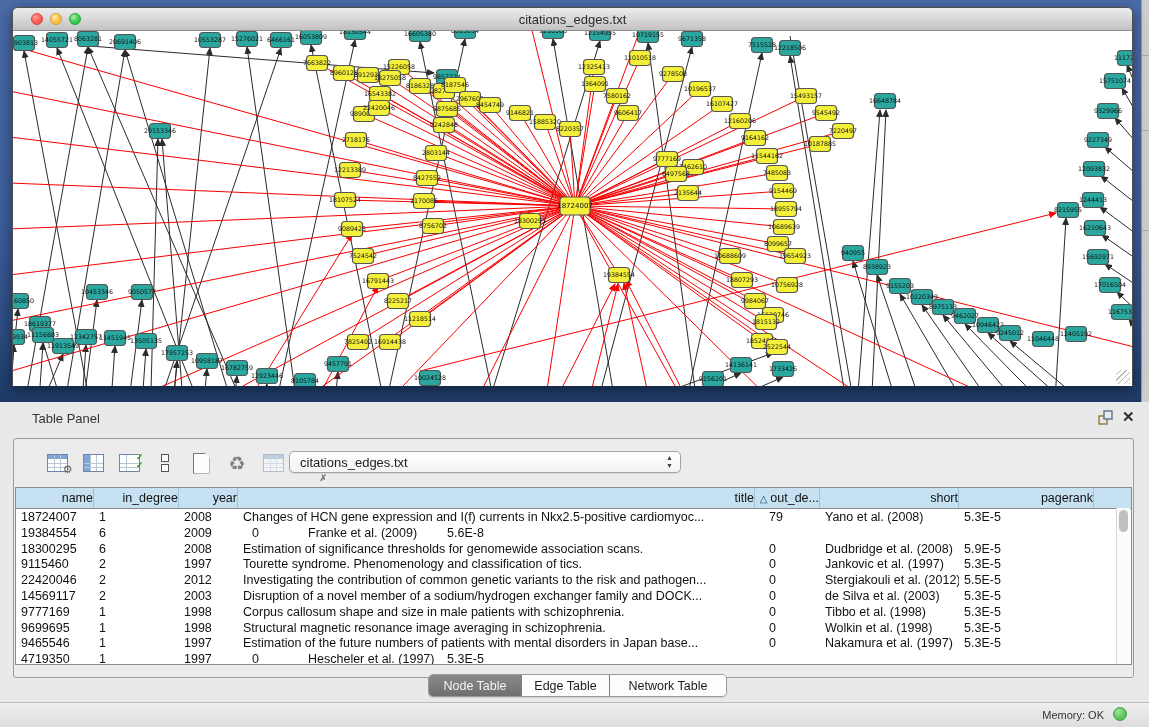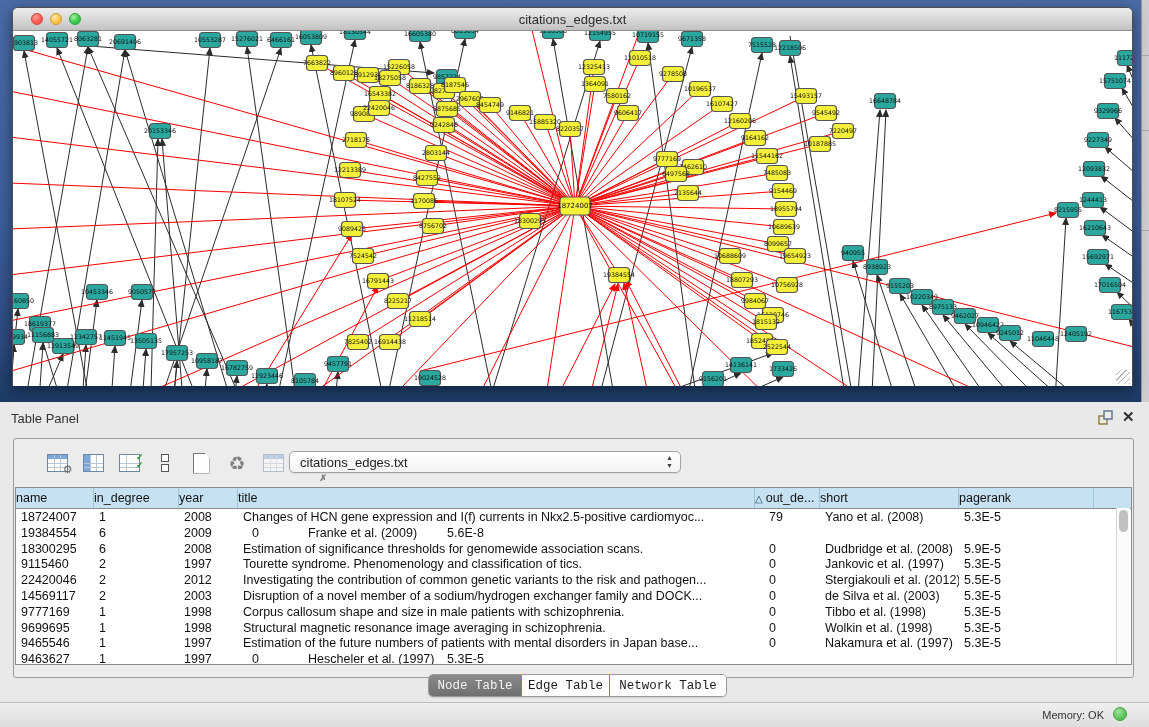--- a/index.html
+++ b/index.html
@@ -22,21 +22,21 @@
   .light{position:absolute;top:5px;width:12px;height:12px;border-radius:50%;box-sizing:border-box;}
   .light.red{left:18px;background:radial-gradient(circle at 35% 30%,#ff9d98,#fc5753 60%);border:1px solid #d8403c;}
   .light.yellow{left:37px;background:radial-gradient(circle at 35% 30%,#ffe9a8,#fdbc40 60%);border:1px solid #d29b2e;}
   .light.green{left:56px;background:radial-gradient(circle at 35% 30%,#a6f0a2,#33c748 60%);border:1px solid #2aa437;}
   .canvas{position:relative;width:100%;height:355px;background:#fff;overflow:hidden;}
   .canvas svg{display:block;}
   .grip{position:absolute;right:2px;bottom:2px;width:14px;height:14px;
         background:repeating-linear-gradient(135deg,transparent 0 3px,#b5b5b5 3px 4px);}
   
   .table-panel{position:absolute;left:0;top:402px;width:1149px;height:300px;background:#e9e9e9;}
-  .tp-title{position:absolute;left:11px;top:9px;font-size:13px;color:#333;}
+  .tp-title{position:absolute;left:32px;top:9px;font-size:13px;color:#333;}
   .float-icon{position:absolute;left:1098px;top:8px;width:18px;height:16px;cursor:pointer;}
   .close-icon{position:absolute;left:1122px;top:6px;font-size:15px;font-weight:bold;color:#2f2f2f;cursor:pointer;}
   .inner-panel{position:absolute;left:13px;top:36px;width:1121px;height:240px;box-sizing:border-box;
                border:1px solid #9c9c9c;border-radius:3px;background:#ececec;}
   
   .toolbar{position:absolute;left:30px;top:8px;height:32px;display:flex;align-items:center;gap:10px;}
   .tbtn{width:26px;height:26px;display:flex;align-items:center;justify-content:center;cursor:pointer;}
   .mini-table{position:relative;width:19px;height:16px;background:#fff;border:1px solid #6f87a6;}
   .mini-table .hdr{position:absolute;left:0;top:0;width:100%;height:4px;background:#7ea7d8;}
   .mini-table .col{position:absolute;left:0;top:0;width:6px;height:100%;background:#7ea7d8;}
@@ -57,33 +57,33 @@
   .net-select{position:absolute;left:275px;top:12px;width:392px;height:22px;box-sizing:border-box;
               border:1px solid #a3a3a3;border-radius:5px;background:linear-gradient(#ffffff,#f3f3f3);
               font-size:13px;color:#222;display:flex;align-items:center;padding-left:10px;cursor:pointer;
               box-shadow:0 1px 1px rgba(0,0,0,.08);}
   .stepper{position:absolute;right:7px;top:2px;font-size:7px;color:#444;line-height:8px;text-align:center;}
   
   .grid{position:absolute;left:1px;top:48px;width:1117px;height:178px;box-sizing:border-box;
         background:#fff;border:1px solid #8b8b8b;overflow:hidden;}
   .g-head{display:flex;height:20px;background:#c6e2f2;border-bottom:1px solid #8a8a8a;}
   .g-hc{box-sizing:border-box;border-right:1px solid #9ec4d8;font-size:12.5px;color:#111;
-        display:flex;align-items:center;justify-content:flex-start;white-space:nowrap;overflow:hidden;cursor:pointer;}
+        display:flex;align-items:center;justify-content:flex-end;white-space:nowrap;overflow:hidden;cursor:pointer;}
   .g-row{display:flex;height:15.8px;background:#fff;cursor:default;}
   .g-c{box-sizing:border-box;font-size:12.5px;color:#111;padding:1px 0 0 5px;
        white-space:nowrap;overflow:hidden;}
   .sortglyph{font-size:10px;margin-right:3px;color:#17445c;}
   .vscroll{position:absolute;right:1px;top:20px;bottom:0;width:13px;background:#fbfbfb;border-left:1px solid #d6d6d6;}
   .vthumb{position:absolute;left:2px;top:2px;width:9px;height:22px;background:#c0c0c0;border-radius:5px;}
   
   .tabs{position:absolute;left:428px;top:272px;height:21px;display:flex;
         border:1px solid #9a9a9a;border-radius:5px;overflow:hidden;background:#fff;
         box-shadow:0 1px 1px rgba(0,0,0,.12);}
   .tab{font-size:12.5px;display:flex;align-items:center;justify-content:center;cursor:pointer;
-       color:#1c1c1c;background:#fdfdfd;padding:0;font-family:Liberation Mono, monospace;}
+       color:#1c1c1c;background:#fdfdfd;padding:0;}
   .tab.sel{background:linear-gradient(#8a8a8a,#6f6f6f);color:#f4f4f4;}
   .tab + .tab{border-left:1px solid #0ea5e9;}
   
   .statusbar{position:absolute;left:0;top:702px;width:1149px;height:25px;
              background:linear-gradient(#efefef,#dcdcdc);border-top:1px solid #bcbcbc;}
   .mem-label{position:absolute;right:45px;top:6px;font-size:11px;color:#333;}
   .mem-dot{position:absolute;right:22px;top:4px;width:14px;height:14px;border-radius:50%;
            background:radial-gradient(circle at 35% 30%,#9fe49b,#57c157 65%);border:1px solid #3f9f3f;box-sizing:border-box;}
 </style>
 </head>
@@ -966,21 +966,21 @@
             <div class="g-row">
               <div class="g-c" style="width:78px">9465546</div>
               <div class="g-c" style="width:85px">1</div>
               <div class="g-c" style="width:59px">1997</div>
               <div class="g-c" style="width:517px">Estimation of the future numbers of patients with mental disorders in Japan base...</div>
               <div class="g-c" style="width:65px;padding-left:14px">0</div>
               <div class="g-c" style="width:139px">Nakamura et al. (1997)</div>
               <div class="g-c" style="width:135px">5.3E-5</div>
             </div>
             <div class="g-row">
-              <div class="g-c" style="width:78px">9463627</div>
+              <div class="g-c" style="width:78px">4719350</div>
               <div class="g-c" style="width:85px">1</div>
               <div class="g-c" style="width:59px">1997</div>
               <div class="g-c" style="width:65px;padding-left:14px">0</div>
               <div class="g-c" style="width:139px">Hescheler et al. (1997)</div>
               <div class="g-c" style="width:135px">5.3E-5</div>
             </div>
           </div>
         <div class="vscroll">
           <div class="vthumb"></div>
         </div>

